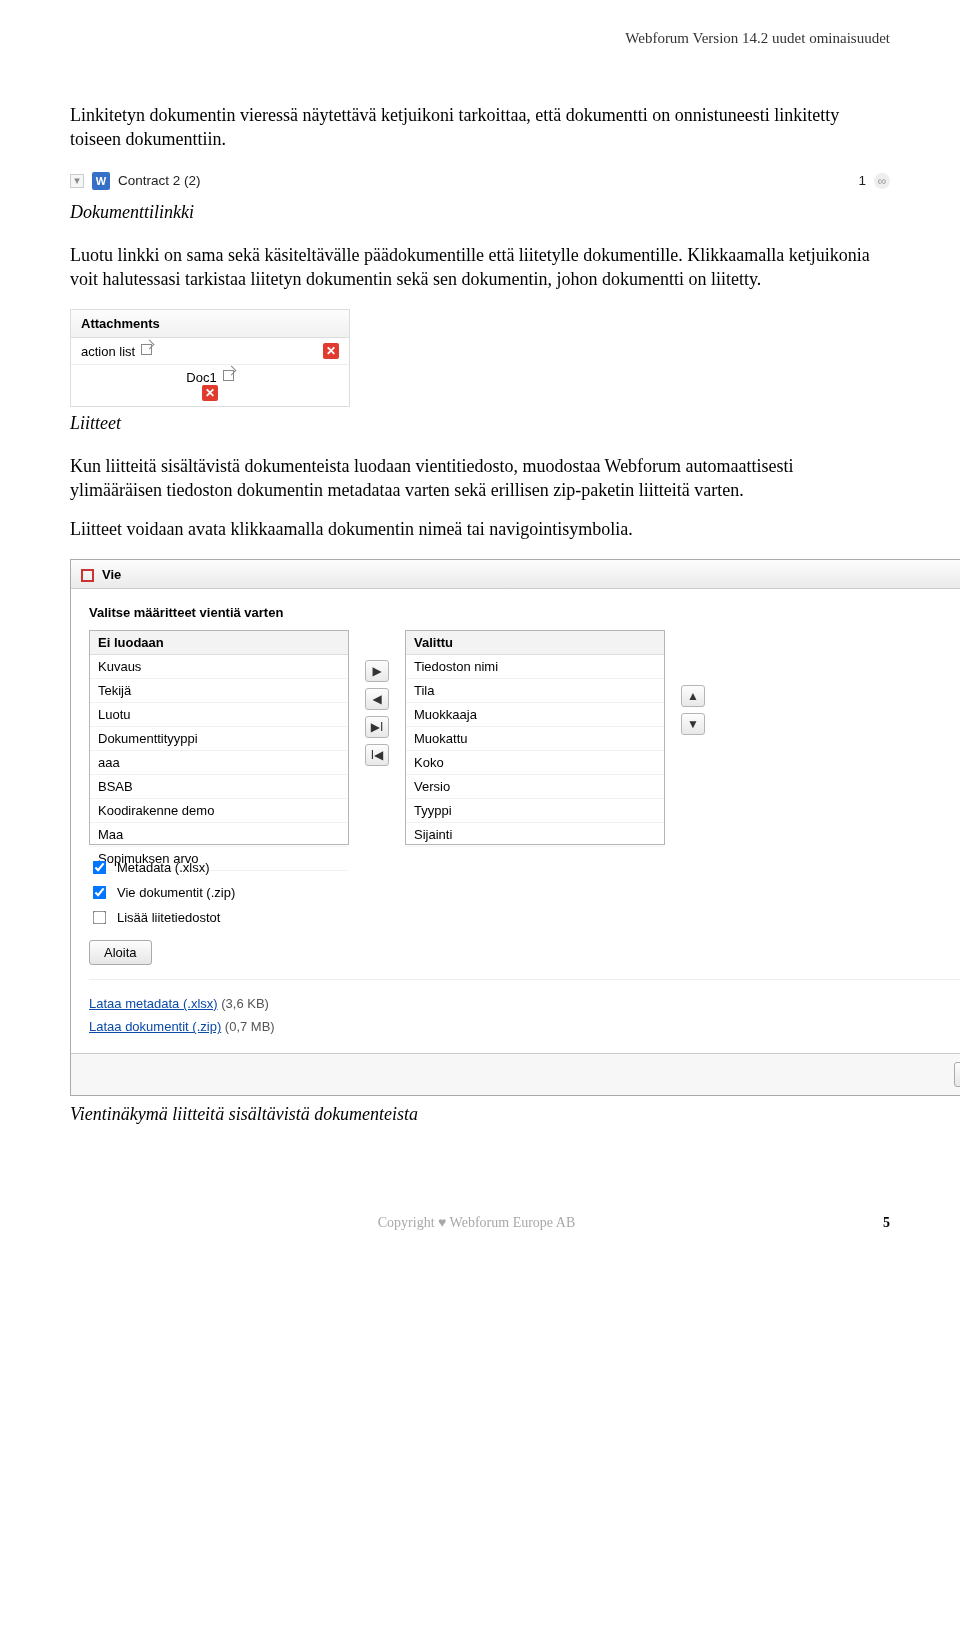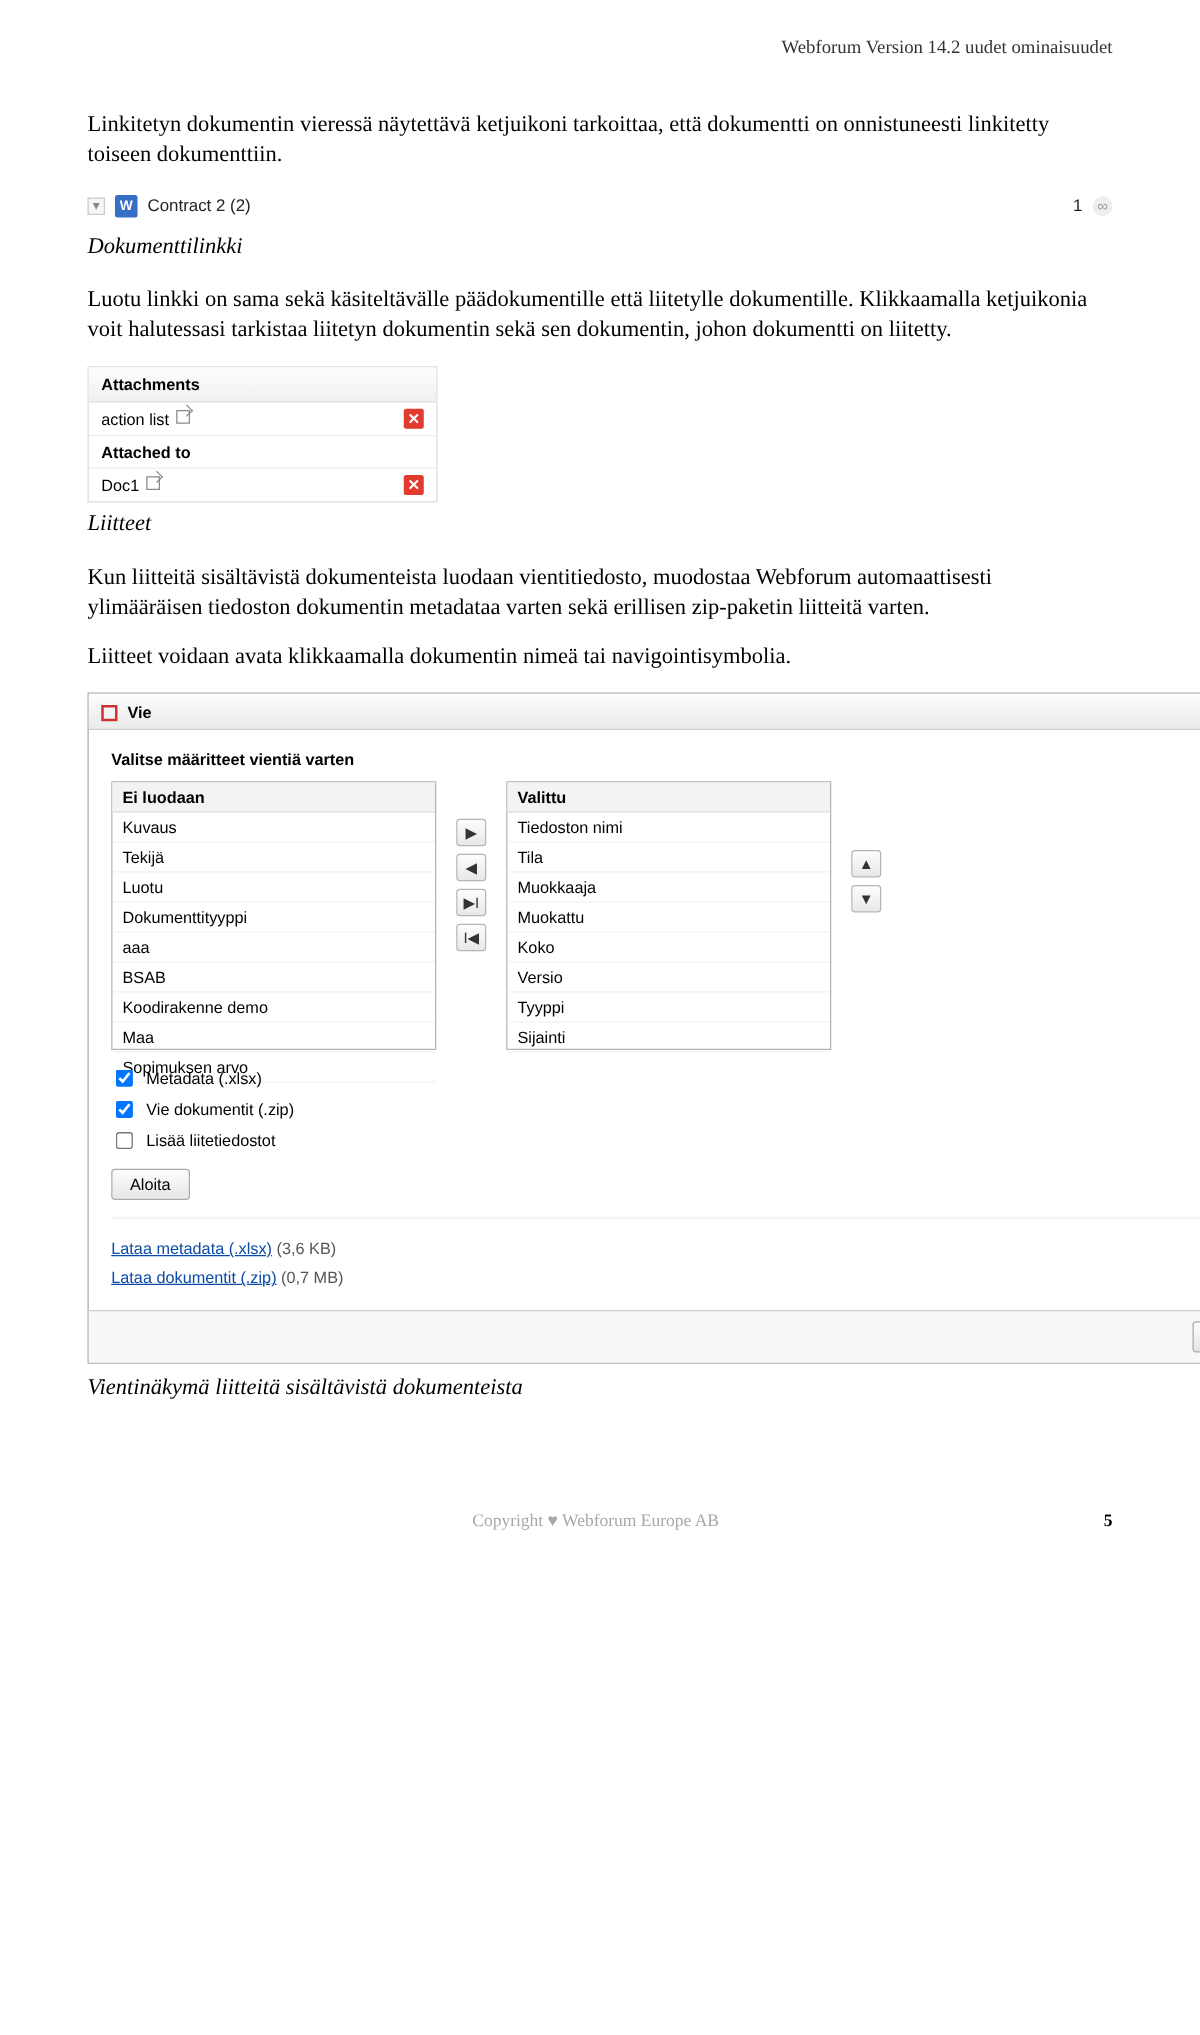--- a/index.html
+++ b/index.html
@@ -12,21 +12,21 @@
     background: #fff;
     width: 960px;
   }
   .page {
     padding: 30px 70px 40px 70px;
   }
   .header-line {
     text-align: right;
     font-size: 15px;
     color: #333;
-    margin-bottom: 40px;
+    margin-bottom: 56px;
   }
   p.body-text {
     margin: 14px 0;
     line-height: 1.35;
   }
   .caption {
     font-style: italic;
     margin: 6px 0 20px 0;
   }
   
@@ -70,21 +70,21 @@
     background: linear-gradient(#fdfdfd,#f0f0f0);
     padding:6px 10px;
     font-weight:bold;
     border-bottom:1px solid #ddd;
   }
   .attach-panel .row {
     display:flex; align-items:center; justify-content:space-between;
     padding:5px 10px;
     border-bottom:1px solid #eee;
   }
-  .attach-panel .row:last-child{border-bottom:none;}
+  .attach-panel .row:last-child{border-bottom:none;flex-direction:column;}
   .attach-panel .name { display:flex; gap:6px; }
   .ext-icon {
     width:11px;height:11px;border:1px solid #888;
     display:inline-block;position:relative;
   }
   .ext-icon:after{
     content:""; position:absolute; left:4px; top:-4px; width:6px;height:6px;
     border-top:1px solid #888; border-right:1px solid #888;
     transform:rotate(45deg);
   }
@@ -173,24 +173,20 @@
   <p class="body-text">Luotu linkki on sama sekä käsiteltävälle päädokumentille että liitetylle dokumentille. Klikkaamalla ketjuikonia voit halutessasi tarkistaa liitetyn dokumentin sekä sen dokumentin, johon dokumentti on liitetty.</p>
 
   <div class="attach-panel">
     <div class="hdr">Attachments</div>
     <div class="row">
       <span class="name">
         <span>action list</span>
         <span class="ext-icon"></span>
       </span>
       <span class="del-btn">✕</span>
-    </div>
-    <div class="row">
-      <span style="font-weight:bold">Attached to</span>
-        <span></span>
     </div>
     <div class="row">
       <span class="name">
         <span>Doc1</span>
         <span class="ext-icon"></span>
       </span>
       <span class="del-btn">✕</span>
     </div>
   </div>
 

